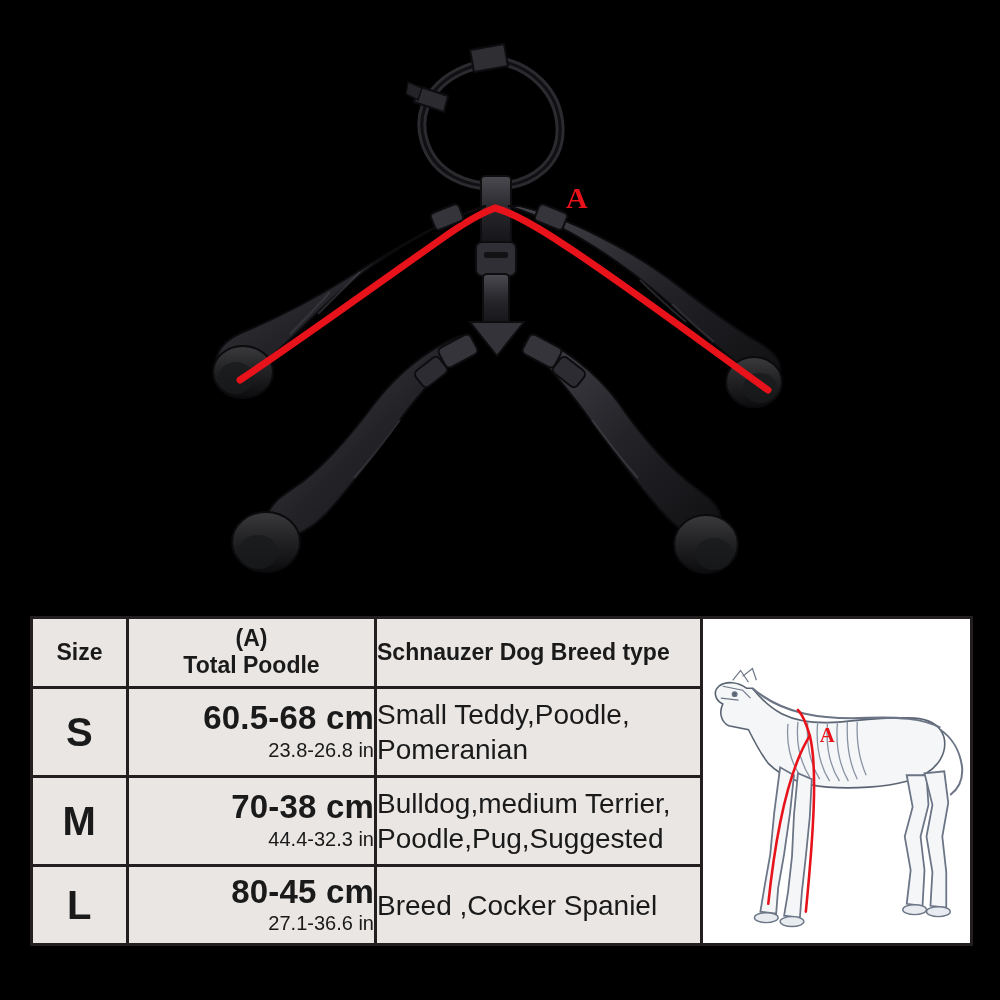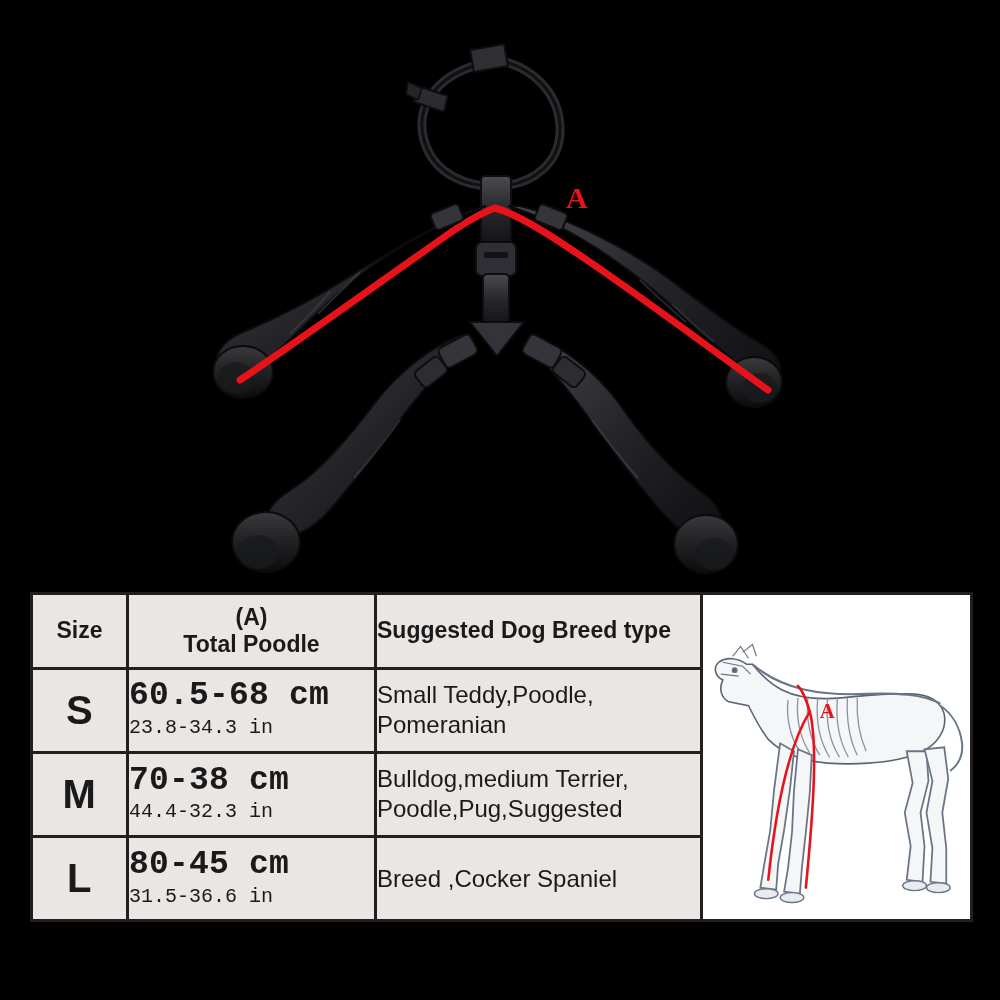--- a/index.html
+++ b/index.html
@@ -22,21 +22,21 @@
     top: 0;
     width: 1000px;
     height: 612px;
     background: #000000;
   }
 
   
   #size-table {
     position: absolute;
     left: 30px;
-    top: 592px;
+    top: 616px;
     width: 940px;
     height: 328px;
     border-collapse: collapse;
     background: #f0abfc;
     table-layout: fixed;
   }
   #size-table td, #size-table th {
     border: 3px solid #231f20;
     background: #e9e6e4;
     color: #1a1a1a;
@@ -59,37 +59,36 @@
     text-align: left;
     padding-left: 14px;
   }
   .size-cell {
     text-align: center;
     font-size: 40px;
     font-weight: bold;
     letter-spacing: .5px;
   }
   .len-cell {
-    text-align: left;
+    text-align: right;
     padding: 6px 4px;
-    font-family: Liberation Mono, monospace;
   }
   .len-cm {
     font-size: 33px;
     font-weight: bold;
     line-height: 1.05;
     letter-spacing: .2px;
   }
   .len-in {
     font-size: 20px;
     line-height: 1.3;
     margin-top: 1px;
   }
   .breed-cell {
-    font-size: 24px;
+    font-size: 28px;
     line-height: 1.25;
     padding: 8px 10px 8px 14px;
   }
   .img-cell {
     background: #ffffff !important;
     padding: 0;
     position: relative;
   }
   #dog-figure {
     display: block;
@@ -223,21 +222,21 @@
       <col class="col-breed">
       <col class="col-img">
   </colgroup>
   <tbody>
     <tr>
       <th class="hdr">Size</th>
       <th class="hdr">
         <div>(A)</div>
         <div>Total Poodle</div>
       </th>
-      <th class="hdr left">Suggested Dog Breed type</th>
+      <th class="hdr left">Schnauzer Dog Breed type</th>
       <td class="img-cell" rowspan="4">
         <svg id="dog-figure" viewBox="0 0 270 328" preserveAspectRatio="xMidYMid meet">
           <rect x="0" y="0" width="270" height="328" fill="#ffffff"></rect>
 
           <g stroke="#5a6472" stroke-width="1.6" fill="#f4f6f8">
             <path d="M44 70 C 36 64, 24 62, 16 68 C 10 73, 12 82, 20 86
                      C 16 94, 18 104, 26 108 L 46 112
                      C 52 124, 58 136, 66 146
                      C 80 160, 100 168, 126 170
                      C 152 172, 184 170, 206 164
@@ -297,36 +296,36 @@
 
           <text x="118" y="124" font-family="Liberation Serif, serif" font-size="21" font-weight="bold" fill="#e8121b">A</text>
         </svg>
       </td>
     </tr>
 
     <tr>
       <td class="size-cell">S</td>
       <td class="len-cell">
         <div class="len-cm">60.5-68 cm</div>
-        <div class="len-in">23.8-34.3 in</div>
+        <div class="len-in">23.8-26.8 in</div>
       </td>
       <td class="breed-cell">Small Teddy,Poodle, Pomeranian</td>
     </tr>
 
     <tr>
       <td class="size-cell">M</td>
       <td class="len-cell">
         <div class="len-cm">70-38 cm</div>
         <div class="len-in">44.4-32.3 in</div>
       </td>
       <td class="breed-cell">Bulldog,medium Terrier, Poodle,Pug,Suggested</td>
     </tr>
 
     <tr>
       <td class="size-cell">L</td>
       <td class="len-cell">
         <div class="len-cm">80-45 cm</div>
-        <div class="len-in">31.5-36.6 in</div>
+        <div class="len-in">27.1-36.6 in</div>
       </td>
       <td class="breed-cell">Breed ,Cocker Spaniel</td>
     </tr>
   </tbody>
 </table>
 
 </body></html>

